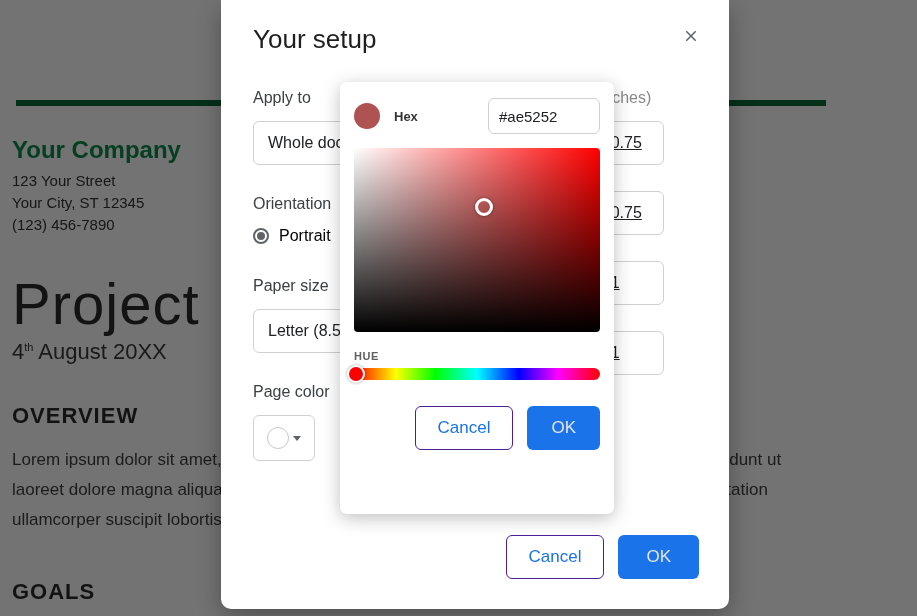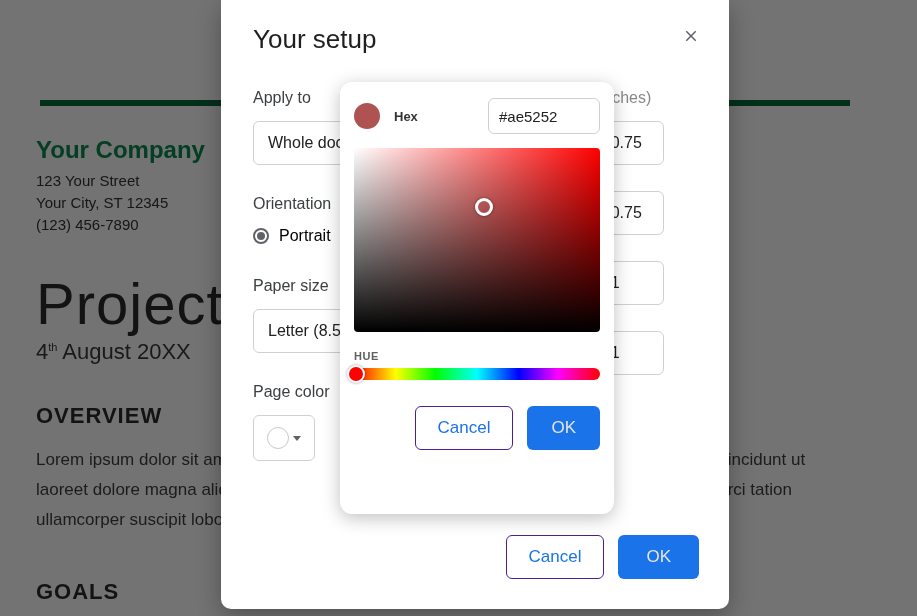--- a/index.html
+++ b/index.html
@@ -1,19 +1,19 @@
 <!DOCTYPE html>
 <html><head>
 <meta charset="utf-8">
 <style>
   * { box-sizing: border-box; margin: 0; padding: 0; font-family: Arial, Helvetica, sans-serif; }
   body { width: 917px; height: 616px; overflow: hidden; position: relative; background: #fff; }
 
   
-  .doc { position: absolute; inset: 0; padding: 100px 36px 0; }
+  .doc { position: absolute; inset: 0; padding: 100px 12px 0; }
   .doc-rule { height: 6px; background: #0b6b3a; width: 810px; margin-left: 4px; margin-bottom: 30px; }
   .company { color: #0b8a4e; font-size: 24px; font-weight: 700; margin-bottom: 6px; }
   .addr { color: #333; font-size: 15px; line-height: 22px; }
   .proj { font-size: 58px; font-weight: 400; color: #2b2b2b; margin-top: 34px; letter-spacing: 1px; }
   .sub { font-size: 22px; color: #3a3a3a; margin-top: 2px; }
   .sub sup { font-size: 11px; vertical-align: super; }
   .h2 { font-size: 22px; font-weight: 700; letter-spacing: 1px; color: #2b2b2b; margin-top: 38px; }
   .body { font-size: 17px; color: #3f3f3f; line-height: 30px; margin-top: 16px; max-width: 790px; }
   .h2.goals { margin-top: 44px; }
 
@@ -30,36 +30,36 @@
   .col { flex:1; }
   .label { font-size: 16px; color: #3c4043; margin-bottom: 14px; }
   .label .unit { color:#888; }
 
   .select { border:1px solid #d0d0d0; border-radius:6px; height:44px; display:flex; align-items:center; padding:0 14px; font-size:16px; color:#202124; background:#fff; cursor:pointer; }
 
   .radio-row { display:flex; align-items:center; gap:10px; }
   .radio-outer { width:16px; height:16px; border-radius:50%; border:2px solid #5f6368; display:flex; align-items:center; justify-content:center; }
   .radio-dot { width:8px; height:8px; border-radius:50%; background:#5f6368; }
 
-  .field { border:1px solid #d0d0d0; border-radius:6px; height:44px; width:66px; display:flex; align-items:center; padding:16px 12px; font-size:16px; color:#202124; background:#fff; }
+  .field { border:1px solid #d0d0d0; border-radius:6px; height:44px; width:66px; display:flex; align-items:center; padding:16px 12px; font-size:16px; color:#202124; background:#fff;text-decoration:underline; }
   .margin-grid { display:grid; grid-template-columns:auto 1fr; row-gap:26px; column-gap:14px; align-items:center; }
   .mg-label { font-size:16px; color:#3c4043; text-align:right; }
 
   .swatch-select { border:1px solid #d0d0d0; border-radius:6px; height:46px; width:62px; display:flex; align-items:center; justify-content:center; gap:4px; cursor:pointer; background:#fff; }
   .swatch { width:22px; height:22px; border-radius:50%; border:1px solid #c8c8c8; background:#fff; }
   .caret { width:0; height:0; border-left:4px solid transparent; border-right:4px solid transparent; border-top:5px solid #5f6368; }
 
   .dlg-actions { display:flex; gap:14px; position:absolute; bottom:30px; left:32px; right:30px; }
   .spacer { flex:1; }
   .btn { height:44px; border-radius:6px; font-size:17px; font-weight:500; display:flex; align-items:center; justify-content:center; cursor:pointer; }
   .btn-outline { border:1px solid #4c1d95; color:#1a73e8; background:#fff; padding:0 22px; }
   .btn-primary { background:#1a73e8; color:#e5e5e5; padding:0 28px; }
 
   
-  .picker { position: absolute; left: 340px; top: 82px; width: 274px; height:432px; background:#fff; border-radius:12px; box-shadow: 0 4px 18px rgba(0,0,0,0.25); padding: 16px 14px 18px; }
+  .picker { position: absolute; left: 340px; top: 82px; width: 274px; height:432px; background:#fff; border-radius:7px; box-shadow: 0 4px 18px rgba(0,0,0,0.25); padding: 16px 14px 18px; }
   .picker-top { display:flex; align-items:center; gap:14px; margin-bottom:14px; }
   .preview-sw { width:26px; height:26px; border-radius:50%; background:#ae5252; }
   .hex-lbl { font-size:13px; font-weight:600; color:#333; }
   .hex-input { border:1px solid #d0d0d0; border-radius:6px; height:36px; width:112px; padding:0 10px; font-size:15px; color:#202124; display:flex; align-items:center; margin-left:auto; }
 
   .sv-panel { width:246px; height:184px; border-radius:4px; position:relative; margin-bottom:18px; }
   .sv-bg { position:absolute; inset:0; border-radius:4px; background:linear-gradient(to top, #000, rgba(0,0,0,0)), linear-gradient(to right, #fff, #ff0000); }
   .sv-cursor { position:absolute; width:18px; height:18px; border:3px solid #fff; border-radius:50%; box-shadow:0 0 3px rgba(0,0,0,0.5); transform:translate(-50%,-50%); }
 
   .hue-lbl { font-size:11px; font-weight:700; color:#606060; letter-spacing:0.5px; margin-bottom:6px; }

